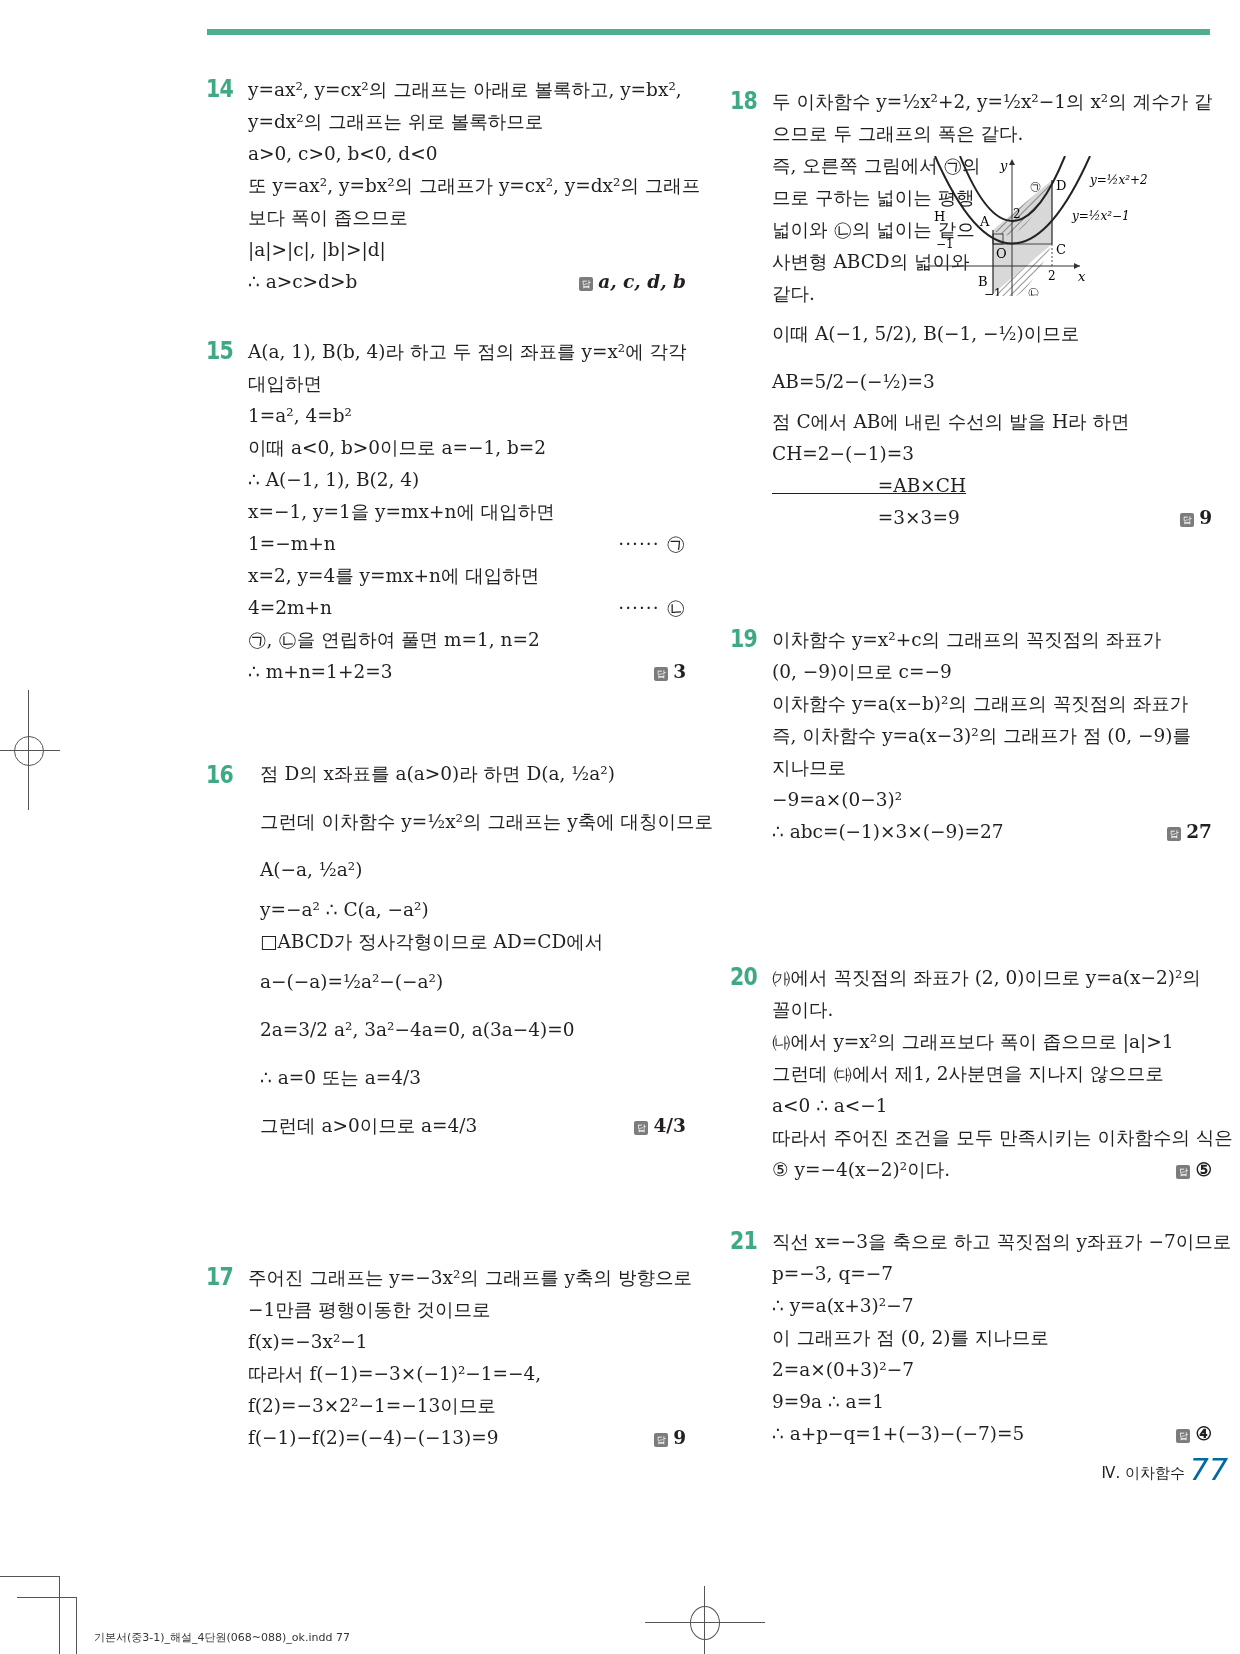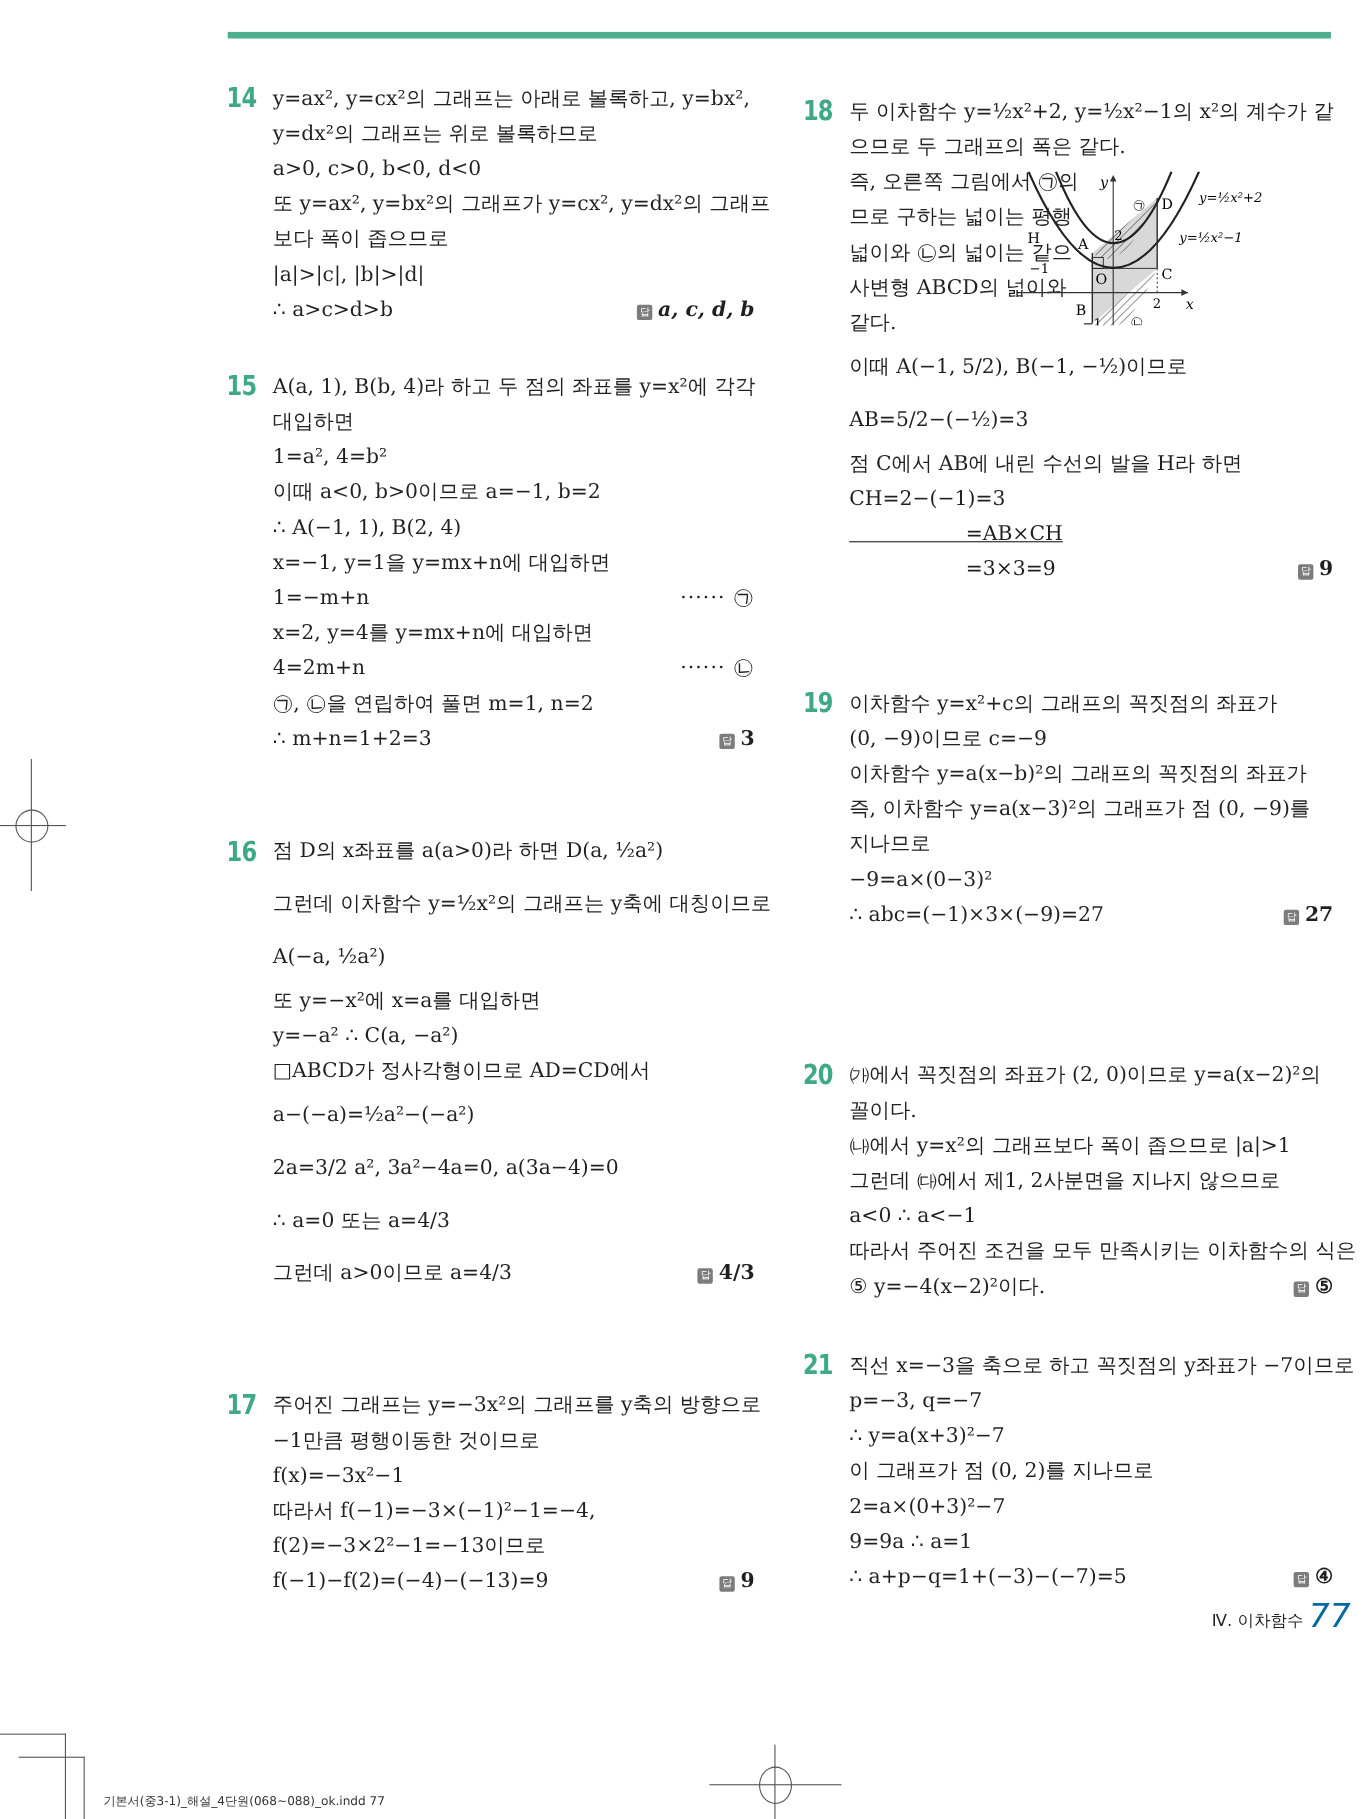--- a/index.html
+++ b/index.html
@@ -71,25 +71,24 @@
       <div class="line">㉠, ㉡을 연립하여 풀면 m=1, n=2</div>
       <div class="line">
         <span>∴ m+n=1+2=3</span>
         <span class="ans"><span class="ans-badge">답</span><span>3</span></span>
       </div>
     </div>
   </div>
 
   <div class="problem" style="top:760px;">
     <div class="pnum">16</div>
-    <div class="lines" style="top:-10px;">
+    <div class="lines" style="top:-10px;margin-left:12px;">
       <div class="line tall">점 D의 x좌표를 a(a&gt;0)라 하면 D(a, ½a²)</div>
       <div class="line tall">그런데 이차함수 y=½x²의 그래프는 y축에 대칭이므로</div>
       <div class="line tall">A(−a, ½a²)</div>
-      <div class="line">또 y=−x²에 x=a를 대입하면</div>
       <div class="line">y=−a²      ∴ C(a, −a²)</div>
       <div class="line">□ABCD가 정사각형이므로 AD=CD에서</div>
       <div class="line tall">a−(−a)=½a²−(−a²)</div>
       <div class="line tall">2a=3/2 a², 3a²−4a=0, a(3a−4)=0</div>
       <div class="line tall">∴ a=0 또는 a=4/3</div>
       <div class="line tall">
         <span>그런데 a&gt;0이므로 a=4/3</span>
         <span class="ans"><span class="ans-badge">답</span><span>4/3</span></span>
       </div>
     </div>

